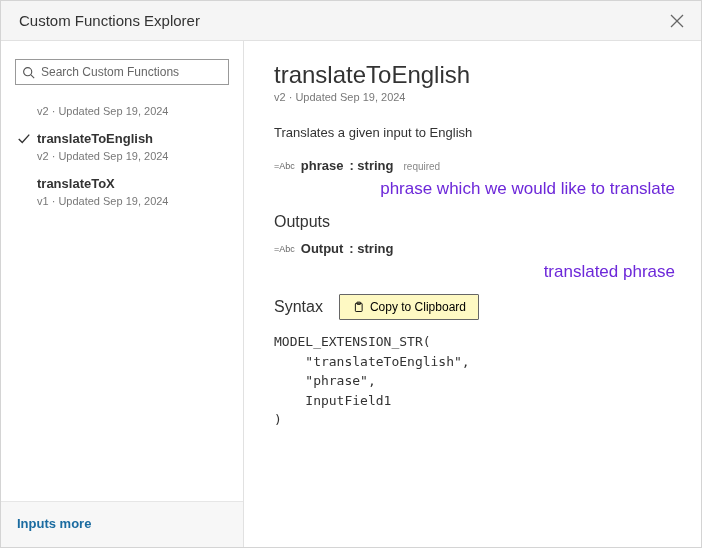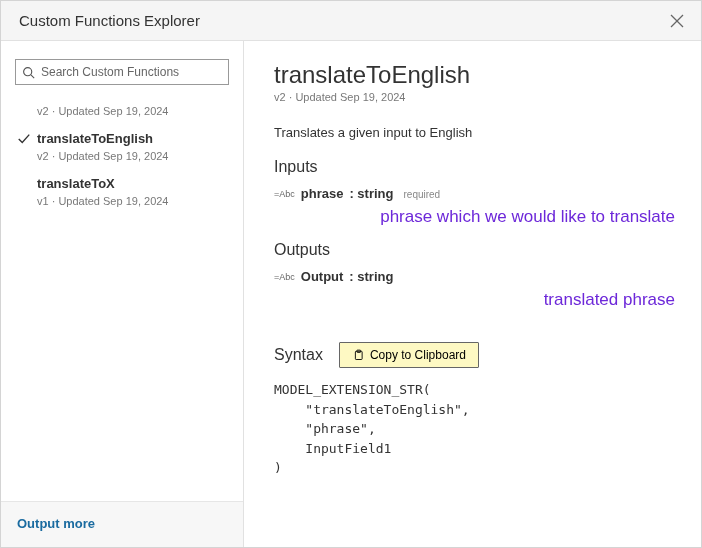--- a/index.html
+++ b/index.html
@@ -166,21 +166,21 @@
   .param-desc {
     font-size: 17px;
     color: #6d28d9;
     margin-bottom: 8px;
     text-align: right;
   }
   .syntax-row {
     display: flex;
     align-items: center;
     gap: 16px;
-    margin-top: 32px;
+    margin-top: 12px;
     margin-bottom: 12px;
   }
   .syntax-label {
     font-size: 16px;
     font-weight: 400;
     color: #333;
   }
   .copy-btn {
     border: 1px solid #666;
     background: #fef9c3;
@@ -239,30 +239,29 @@
         <div class="fn-meta">v2 · Updated Sep 19, 2024</div>
       </div>
 
       <div class="fn-item">
         <div class="fn-name">translateToX</div>
         <div class="fn-meta">v1 · Updated Sep 19, 2024</div>
       </div>
     </div>
 
     <div class="sidebar-bottom">
-      <div class="learn-more">Output more</div>
+      <div class="learn-more">Inputs more</div>
     </div>
   </div>
 
   <div class="main">
     <div class="detail-title">translateToEnglish</div>
     <div class="detail-meta">v2 · Updated Sep 19, 2024</div>
     <div class="detail-desc">Translates a given input to English</div>
 
-    <div class="section-head">Inputs</div>
     <div class="param-row">
       <span class="abc-icon">=Abc</span>
       <span class="param-name">phrase</span>
       <span class="param-type">: <span>string</span></span>
       <span class="param-req">required</span>
     </div>
     <div class="param-desc">phrase which we would like to translate</div>
 
     <div class="section-head">Outputs</div>
     <div class="param-row">

